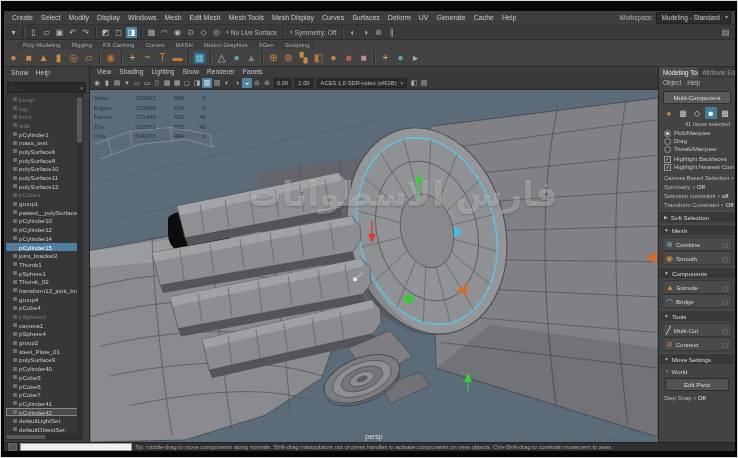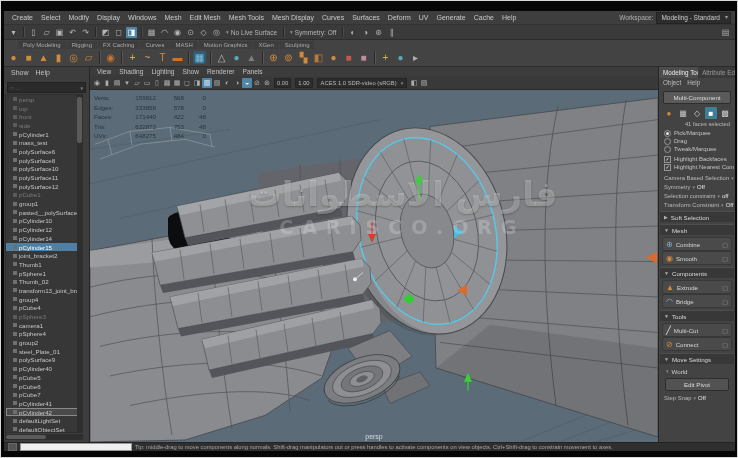--- a/index.html
+++ b/index.html
@@ -793,21 +793,20 @@
               <div class="hudrow">
                 <span class="hl">UVs:</span>
                 <span class="c1">648275</span>
                 <span class="c2">484</span>
                 <span class="c3">0</span>
               </div>
             </div>
 
           <div class="watermark">
             <div class="wm1">فارس الاسطوانات</div>
-            <div class="wm2">CARISCO.ORG</div>
           </div>
 
           <div class="cam-label">persp</div>
         </div>
       </div>
 
       <div class="toolkit">
         <div class="tk-tabs">
           <div class="tk-tab on">Modeling Toolkit</div>
           <div class="tk-tab off">Attribute Editor</div>

